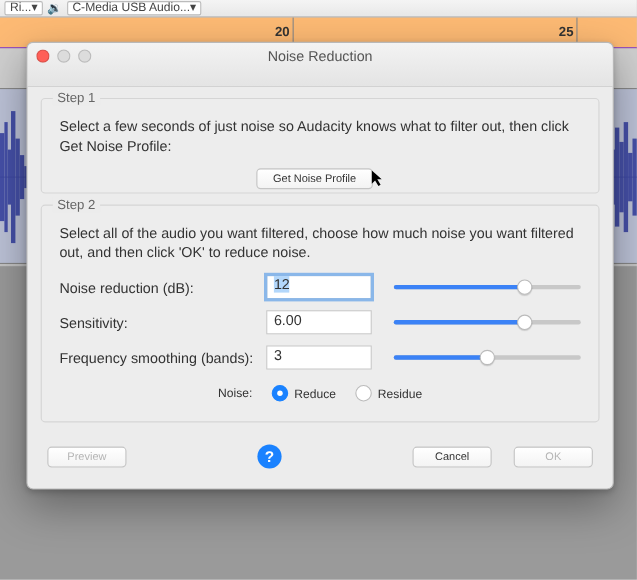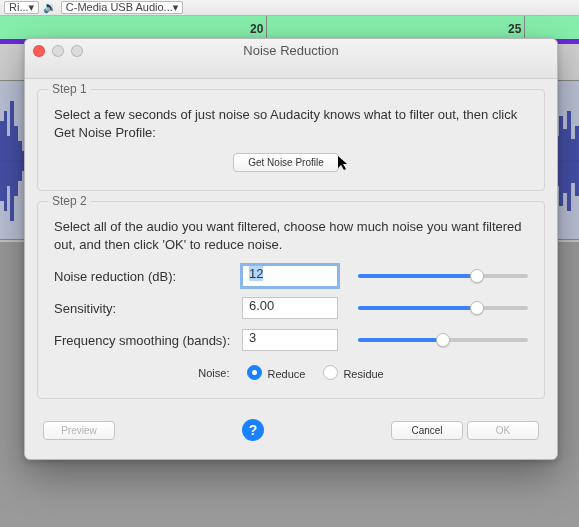--- a/index.html
+++ b/index.html
@@ -21,22 +21,22 @@
     border-bottom: 1px solid #b8b8b8;
     display: flex; align-items: center; gap: 4px; padding-left: 4px;
     font-size: 11px; color: #444;
   }
   .bg-toolbar .dropdown {
     background: #fff; border: 1px solid #bbb; border-radius: 2px;
     padding: 0 4px; height: 13px; line-height: 11px; display: inline-flex; align-items: center;
   }
   .bg-ruler {
     position: absolute; left: 0; top: 16px; right: 0; height: 28px;
-    background: #86efac;
-    border-bottom: 5px solid #6d28d9;
+    background: #fdba74;
+    border-bottom: 1px solid #6d28d9;
     text-decoration: underline;
   }
   .bg-ruler .tick {
     position: absolute; top: 0; bottom: 0; width: 1px; background: #888;
   }
   .bg-ruler .lbl {
     position: absolute; top: 6px; font-size: 12px; color: #333; font-weight: 600;
   }
   .bg-track-gap {
     position: absolute; left: 0; top: 44px; right: 0; height: 36px;
@@ -84,21 +84,21 @@
   }
   .dot.red { background: #ff5f57; }
   .dot.grey { background: #dcdcdc; }
 
   .groupbox {
     margin: 10px 12px 6px 12px;
     border: 1px solid #d5d5d5;
     border-radius: 4px;
     background: #ededed;
     position: relative;
-    padding: 16px 16px 16px 16px;
+    padding: 16px 16px 1px 16px;
   }
   .groupbox .legend {
     position: absolute;
     top: -8px; left: 10px;
     background: #ececec;
     padding: 0 4px;
     font-size: 12px;
     color: #666;
   }
   .instr {
@@ -174,21 +174,21 @@
   .radio-circle.checked {
     background: #1a82ff; border-color: #1a82ff;
   }
   .radio-circle.checked::after {
     content: ""; width: 5px; height: 5px; border-radius: 50%; background: #fff;
   }
 
   .footer {
     display: flex; align-items: center;
     padding: 14px 18px 18px 18px;
-    gap: 4px;
+    gap: 20px;
   }
   .footer .spacer { flex: 1; }
   .help-circle {
     width: 22px; height: 22px; border-radius: 50%;
     background: #1a82ff; color: #fff; font-weight: 700;
     display: flex; align-items: center; justify-content: center;
     font-size: 14px;
   }
 </style>
 </head>

